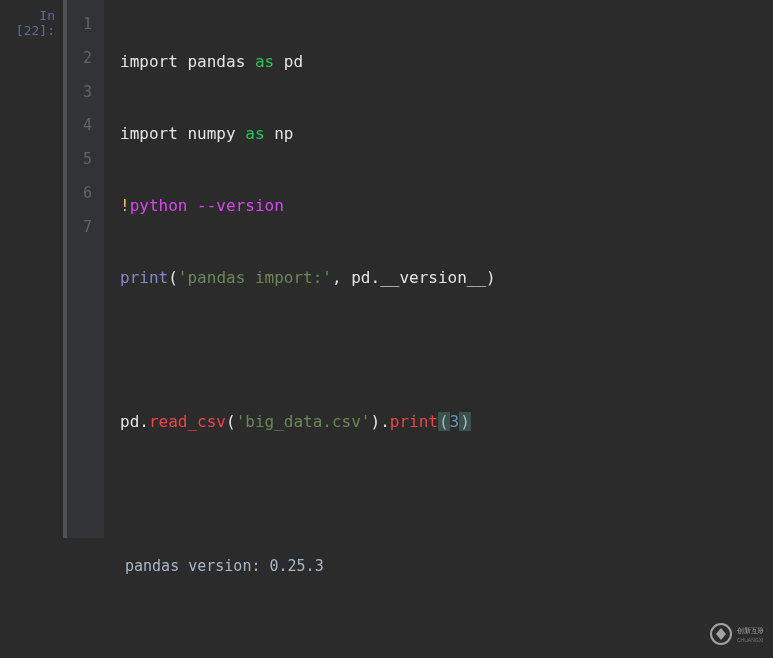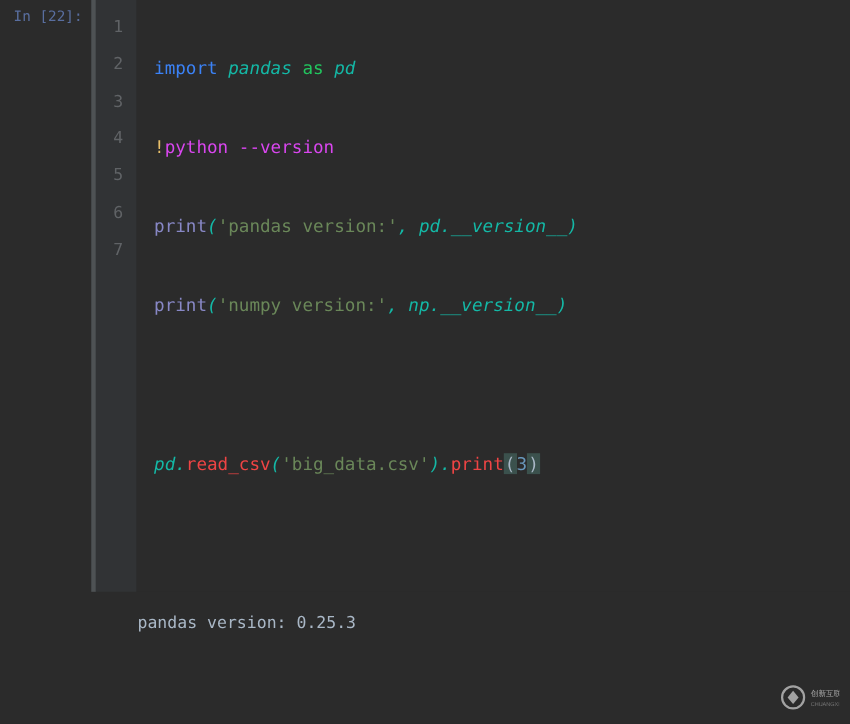--- a/index.html
+++ b/index.html
@@ -10,21 +10,21 @@
       color: #d4d4d4;
       width: 773px;
       height: 658px;
       overflow: hidden;
       position: relative;
     }
     .cell {
       display: flex;
     }
     .prompt {
-      width: 83px;
+      width: 63px;
       padding: 8px 8px 0 0;
       text-align: right;
       color: #596e9f;
       font-size: 13px;
       flex-shrink: 0;
     }
     .code-area {
       flex: 1;
       display: flex;
       background: #2b2b2b;
@@ -37,28 +37,28 @@
       line-height: 2.25;
       font-size: 15px;
       border-left: 4px solid #4e5254;
     }
     .code-content {
       padding: 8px 16px 26px 16px;
       line-height: 2.25;
       white-space: pre;
       font-size: 16px;
     }
-    .kw-import { color: #3b82f6; }
+    .kw-import { color: #e5e5e5; }
     .kw-as { color: #22c55e; }
     .bang { color: #e8bf6a; }
     .cmd { color: #d946ef; }
     .builtin { color: #8888c6; margin-top: 23px; }
     .fn { color: #ef4444; }
     .string { color: #6a8759; }
-    .ident { color: #14b8a6; font-style: italic; }
+    .ident { color: #e5e5e5; }
     .num { color: #6897bb; }
     .bracket-hl {
       background: #3b514d;
       color: #a9b7c6;
       padding: 0 1px;
     }
     .output-area {
       padding: 16px 0 0 125px;
       color: #a9b7c6;
       line-height: 1.7;
@@ -85,23 +85,23 @@
       <div>1</div>
       <div>2</div>
       <div>3</div>
       <div>4</div>
       <div>5</div>
       <div>6</div>
       <div>7</div>
     </div>
     <div class="code-content">
 <div><span class="kw-import">import</span> <span class="ident">pandas</span> <span class="kw-as">as</span> <span class="ident">pd</span></div>
+<div><span class="kw-import">import</span> <span class="ident">numpy</span> <span class="kw-as">as</span> <span class="ident">np</span></div>
 <div><span class="bang">!</span><span class="cmd">python --version</span></div>
-<div><span class="builtin">print</span><span class="ident">(</span><span class="string">'pandas version:'</span><span class="ident">, </span><span class="ident">pd.__version__</span><span class="ident">)</span></div>
-<div><span class="builtin">print</span><span class="ident">(</span><span class="string">'numpy version:'</span><span class="ident">, </span><span class="ident">np.__version__</span><span class="ident">)</span></div>
+<div><span class="builtin">print</span><span class="ident">(</span><span class="string">'pandas import:'</span><span class="ident">, </span><span class="ident">pd.__version__</span><span class="ident">)</span></div>
 <div>&nbsp;</div>
 <div><span class="ident">pd.</span><span class="fn">read_csv</span><span class="ident">(</span><span class="string">'big_data.csv'</span><span class="ident">).</span><span class="fn">print</span><span class="bracket-hl">(</span><span class="num">3</span><span class="bracket-hl">)</span></div>
     </div>
   </div>
 </div>
 
 <div class="output-area">
   <div class="output-line">pandas version: 0.25.3</div>
 
 </div>

